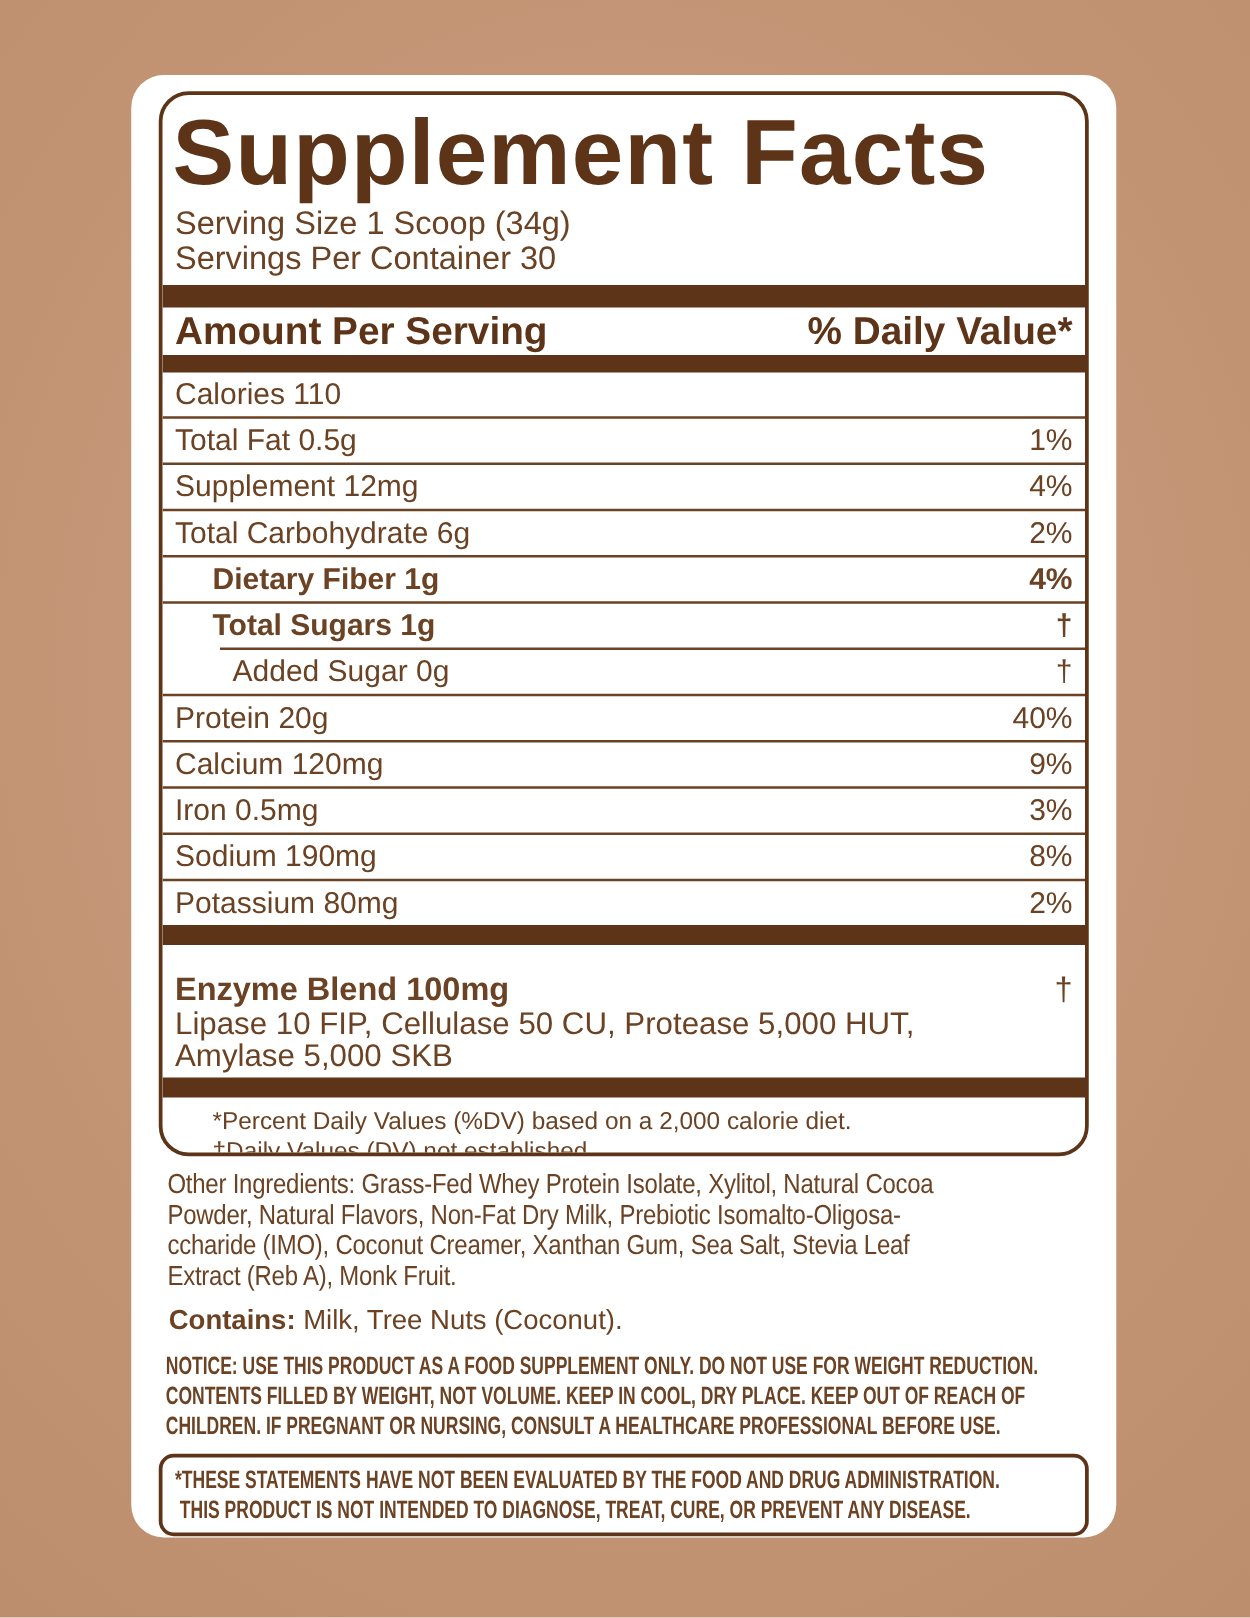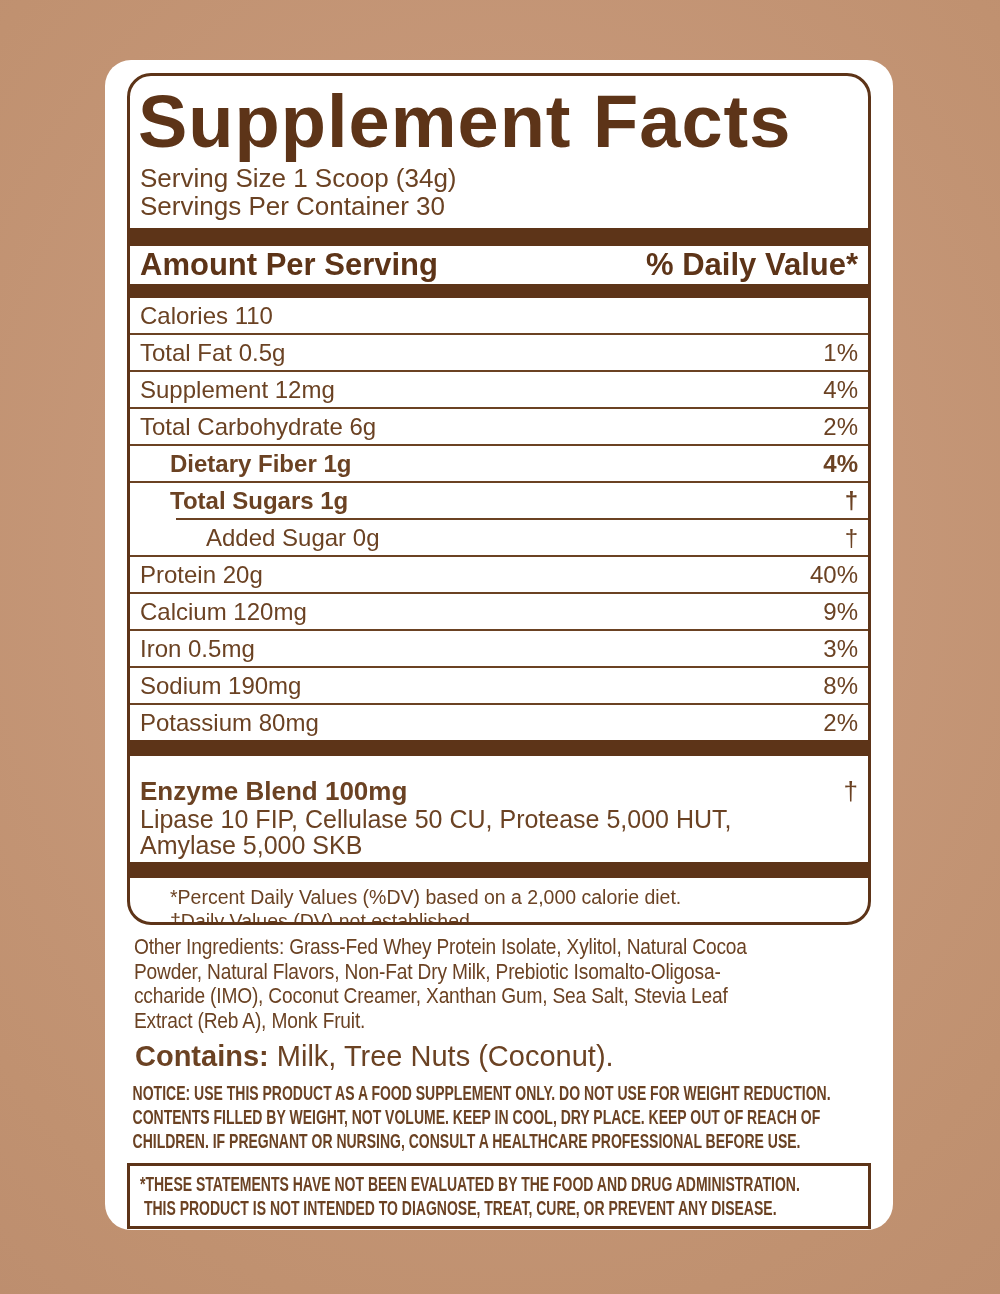--- a/index.html
+++ b/index.html
@@ -41,47 +41,47 @@
   .bar-4{height:16px;}
   .aps-row{
     display:flex;justify-content:space-between;align-items:center;
     height:38px;padding:0 10px;font-size:31px;font-weight:bold;color:var(--brown-dark);
   }
   .nrow{
     display:flex;justify-content:space-between;align-items:center;
     height:35px;padding:0 10px;font-size:24px;color:var(--brown-text);
   }
   .nrow.ind1{padding-left:40px;font-weight:bold;}
-  .nrow.ind2{padding-left:76px;}
+  .nrow.ind2{padding-left:56px;}
   .sep{height:2px;background:var(--brown-text);}
   .sep.sep-ind{margin-left:46px;}
   .enzyme-head{
     display:flex;justify-content:space-between;align-items:flex-start;
     padding:20px 10px 0;font-size:26px;line-height:30px;font-weight:600;color:var(--brown-text);
   }
   .enzyme-head .dagger{font-weight:normal;font-size:26px;}
   .enzyme-desc{
     font-size:25px;line-height:26px;padding:0 10px 4px;white-space:pre;color:var(--brown-text);
   }
   .footnotes{padding:7px 10px 6px;margin-left:30px;}
   .footnote{font-size:19.5px;line-height:24px;white-space:pre;color:var(--brown-text);}
   .ingredients{
     margin:10px 0 0;padding-left:8px;font-size:22px;line-height:24.5px;
     white-space:pre;letter-spacing:-0.2px;
     transform:scaleX(0.87);transform-origin:0 0;width:115%;
   }
-  .contains{margin:10px 0 0;padding-left:8px;font-size:29px;line-height:26px;}
+  .contains{margin:10px 0 0;padding-left:8px;font-size:22px;line-height:26px;}
   .contains b{font-weight:bold;}
   .notice{
     margin:12px 0 0;padding-left:8px;font-size:20px;line-height:24px;font-weight:bold;
     white-space:pre;transform:scaleX(0.7);transform-origin:0 0;width:143%;
     color:var(--brown-text);
   }
   .disclaimer-box{
-    margin-top:10px;border:3px solid var(--brown-dark);border-radius:0;
+    margin-top:10px;border:3px solid var(--brown-dark);border-radius:12px;
     padding:6px 10px;overflow:hidden;
   }
   .disclaimer{
     margin:0;font-size:20px;line-height:24px;font-weight:bold;white-space:pre;
     transform:scaleX(0.7);transform-origin:0 0;width:143%;color:var(--brown-text);
   }
 </style>
 </head>
 <body>
 

